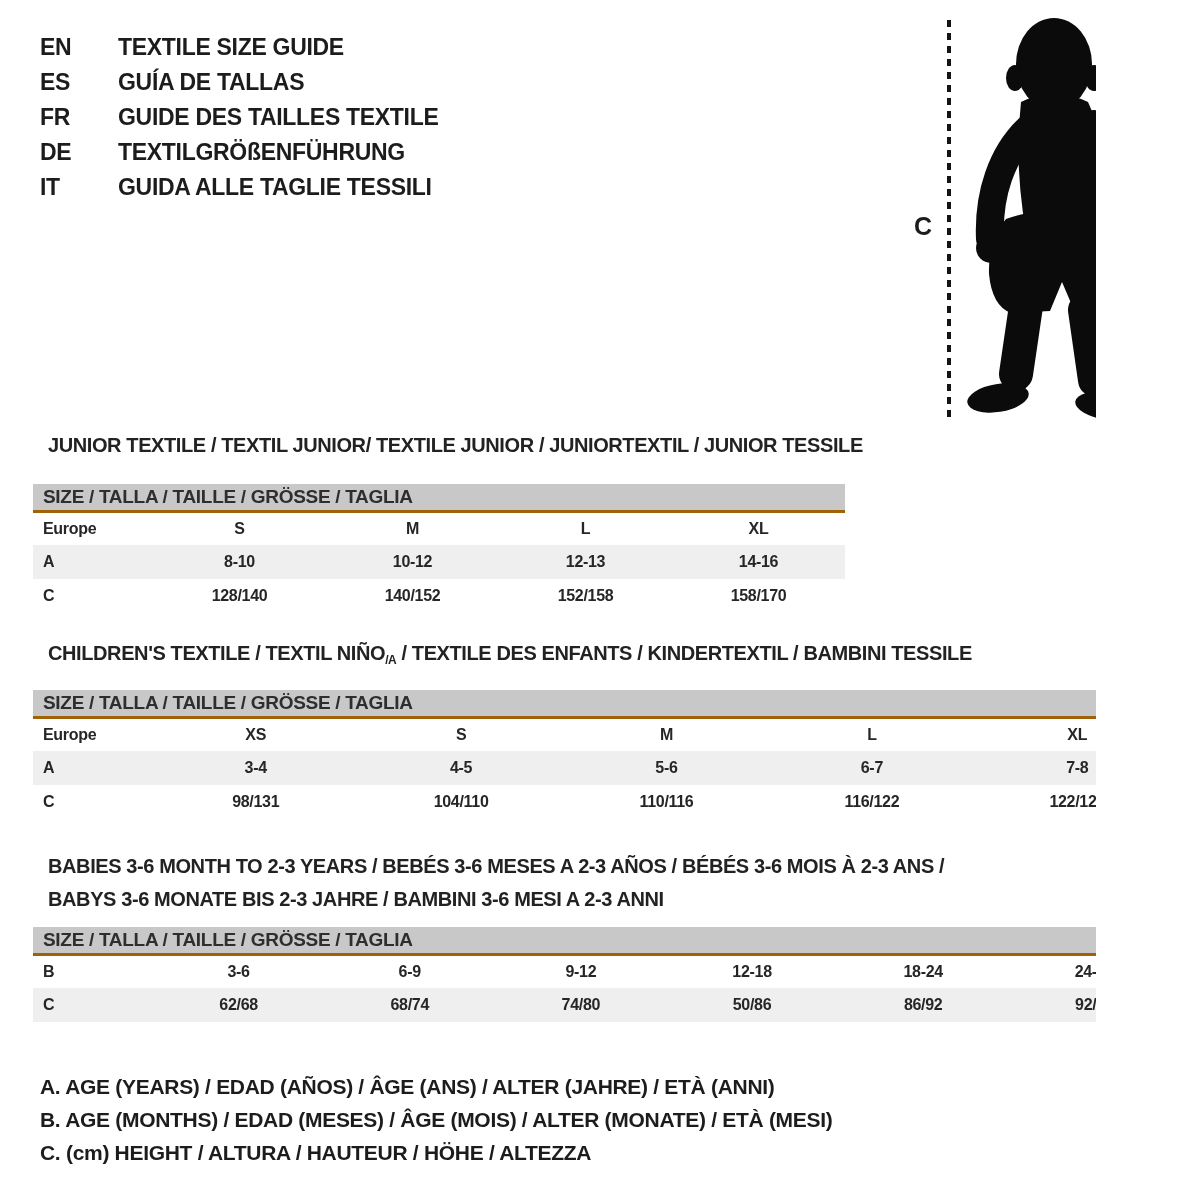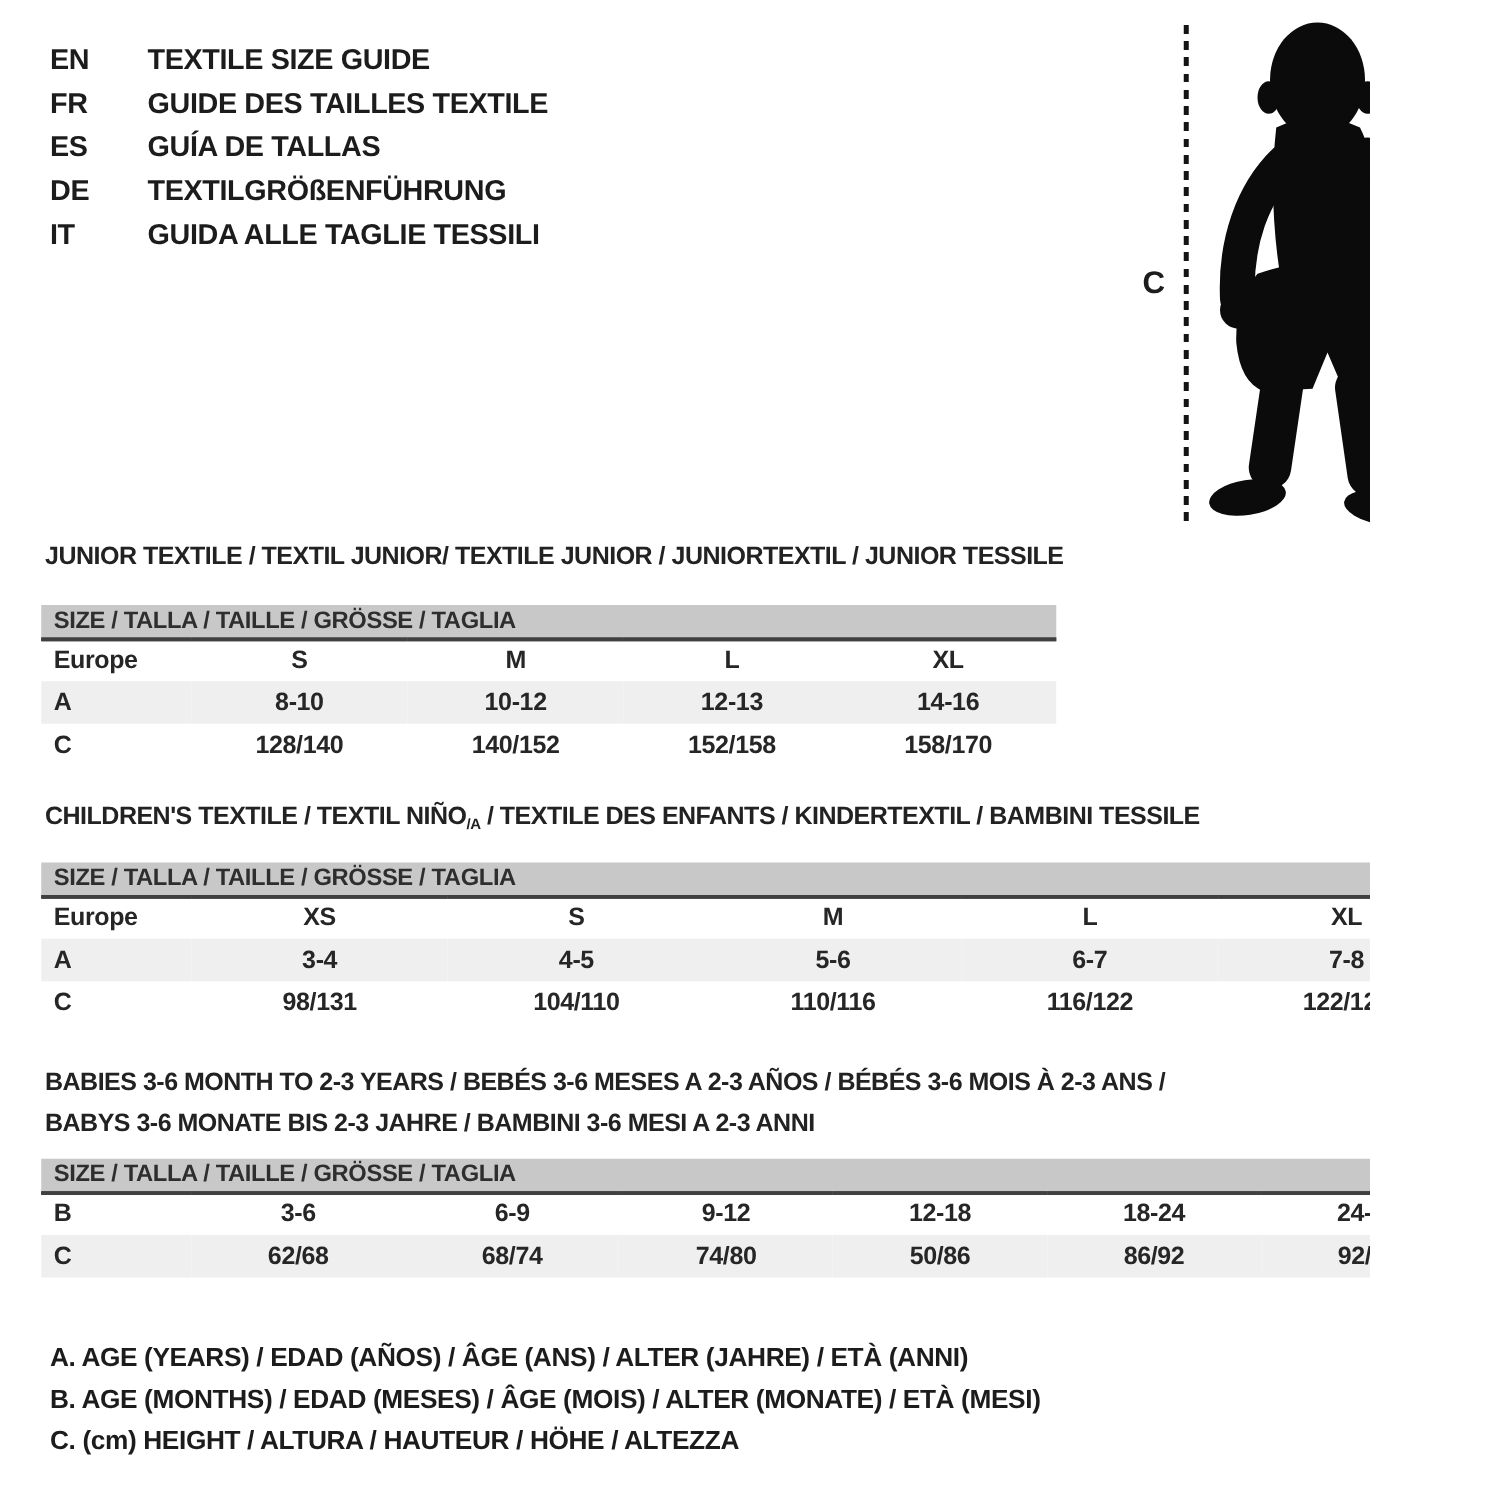--- a/index.html
+++ b/index.html
@@ -19,37 +19,37 @@
   .lang-title{white-space:nowrap;}
   
   .dash-line{
     position:absolute;left:947px;top:20px;width:4px;height:397px;
     background:repeating-linear-gradient(to bottom,#141414 0 7px,transparent 7px 13px);
   }
   .measure-label{position:absolute;left:914px;top:212px;font-size:25px;}
   .silhouette{position:absolute;left:966px;top:14px;}
   
   .section-title{
-    position:absolute;left:36px;font-size:20px;letter-spacing:-0.4px;
+    position:absolute;left:48px;font-size:20px;letter-spacing:-0.4px;
     white-space:nowrap;color:#222;
   }
   .section-title .sub{font-size:12px;vertical-align:-4px;}
   .title-line{height:33px;line-height:33px;}
   
   table.size-table{
     position:absolute;left:33px;border-collapse:collapse;table-layout:fixed;
     font-weight:700;color:#262626;
   }
   table.size-table th{
-    background:#c8c8c8;border-bottom:3px solid #404040;
+    background:#c8c8c8;border-bottom:3px solid #a16207;
     font-size:19px;text-align:left;height:27px;padding:0 0 0 10px;
     letter-spacing:-0.3px;color:#2e2e2e;font-weight:700;box-sizing:border-box;
   }
   table.size-table td{
-    height:34px;font-size:20px;text-align:center;padding:0;
+    height:34px;font-size:16px;text-align:center;padding:0;
     letter-spacing:-0.3px;box-sizing:border-box;
   }
   table.size-table td.rowlabel{text-align:left;padding-left:10px;}
   table.size-table tr.alt{background:#efefef;}
   #junior-table{top:484px;width:812px;}
   #children-table{top:690px;width:1147px;}
   #babies-table{top:927px;width:1147px;}
   #junior-title{top:434px;}
   #children-title{top:642px;text-align:center;}
   #babies-title{top:850px;}
@@ -61,26 +61,26 @@
 <body>
 
 <div class="page">
 
   <div class="lang-header">
     <div class="lang-row">
       <span class="lang-code">EN</span>
       <span class="lang-title">TEXTILE SIZE GUIDE</span>
     </div>
     <div class="lang-row">
+      <span class="lang-code">ES</span>
+      <span class="lang-title">GUÍA DE TALLAS</span>
+    </div>
+    <div class="lang-row">
       <span class="lang-code">FR</span>
       <span class="lang-title">GUIDE DES TAILLES TEXTILE</span>
-    </div>
-    <div class="lang-row">
-      <span class="lang-code">ES</span>
-      <span class="lang-title">GUÍA DE TALLAS</span>
     </div>
     <div class="lang-row">
       <span class="lang-code">DE</span>
       <span class="lang-title">TEXTILGRÖßENFÜHRUNG</span>
     </div>
     <div class="lang-row">
       <span class="lang-code">IT</span>
       <span class="lang-title">GUIDA ALLE TAGLIE TESSILI</span>
     </div>
   </div>

